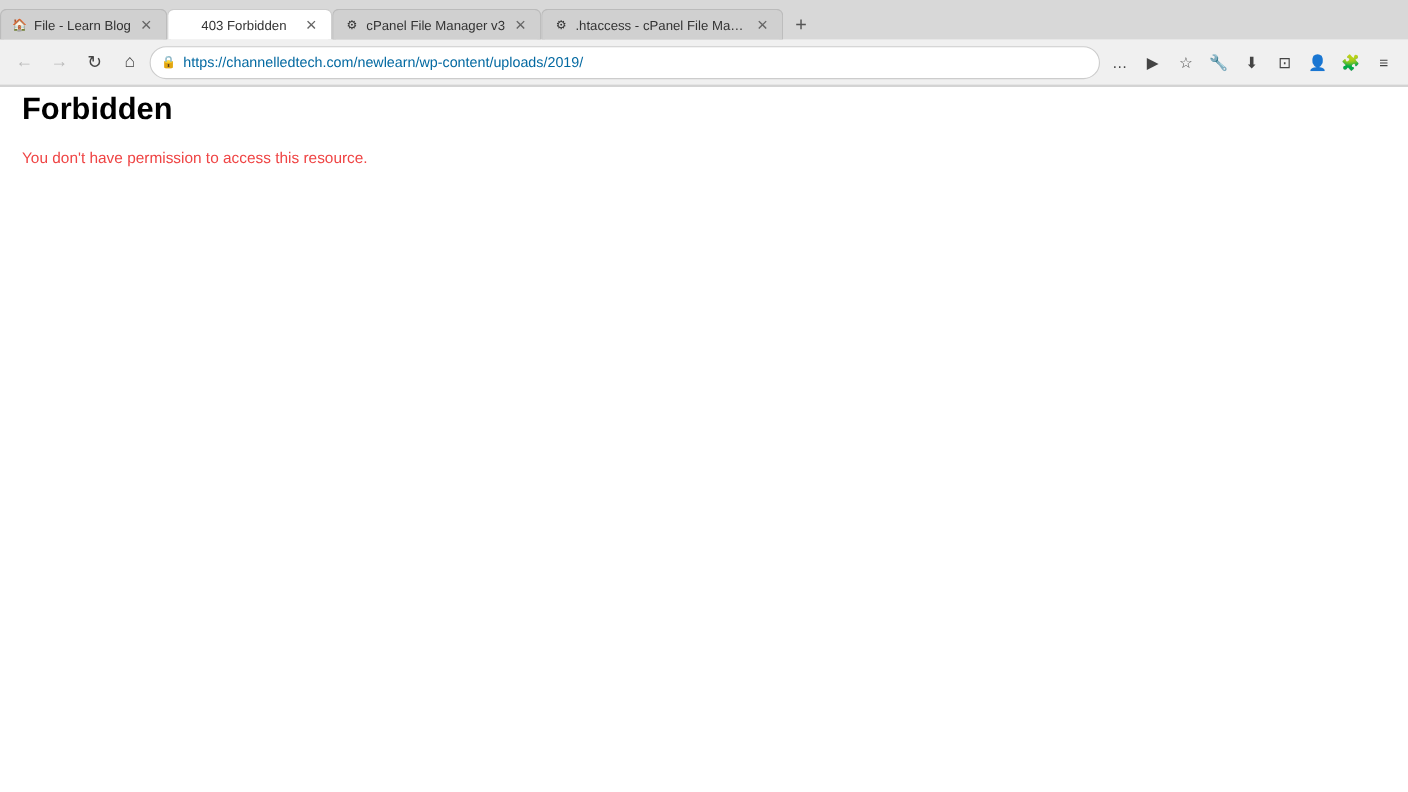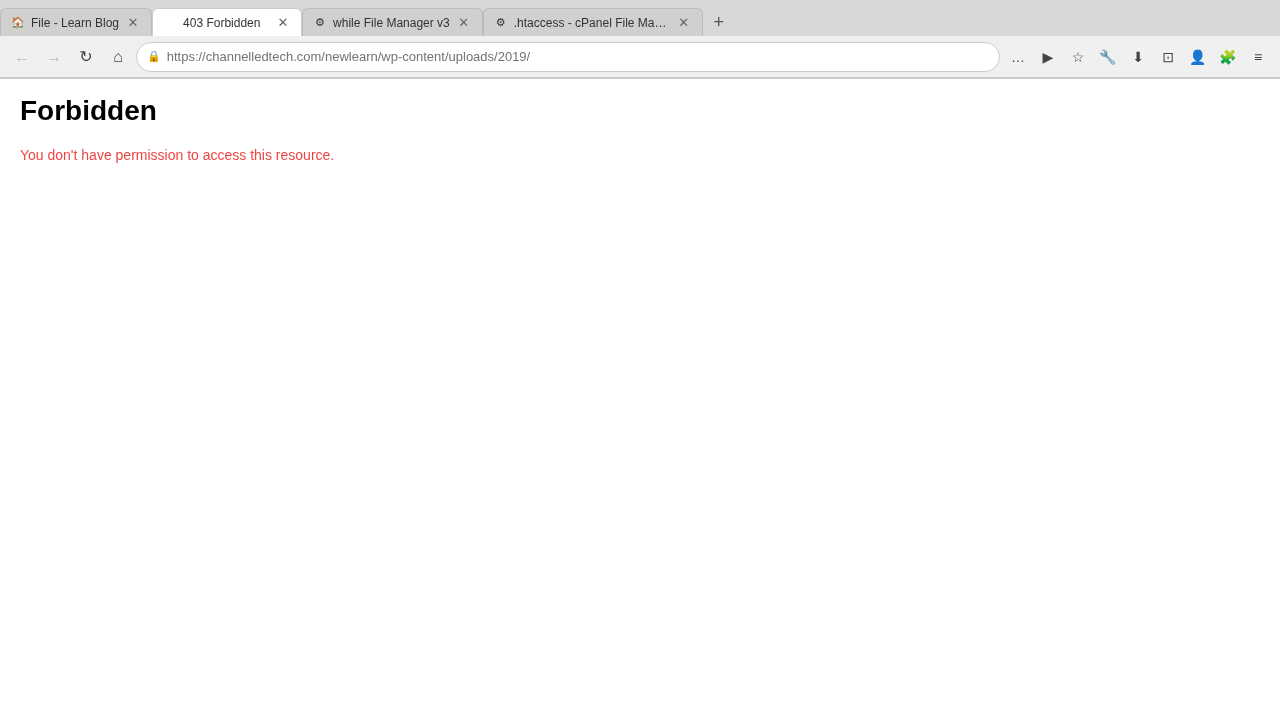--- a/index.html
+++ b/index.html
@@ -126,21 +126,21 @@
     .address-bar-icon {
       font-size: 11px;
       color: #777;
     }
 
     .address-bar-input {
       flex: 1;
       border: none;
       outline: none;
       font-size: 13px;
-      color: #737373;
+      color: #0369a1;
       background: transparent;
     }
 
     .toolbar-right {
       display: flex;
       align-items: center;
       gap: 2px;
     }
 
     .toolbar-icon-btn {
@@ -154,21 +154,21 @@
       justify-content: center;
       border-radius: 50%;
       font-size: 14px;
       color: #444;
     }
     .toolbar-icon-btn.red { color: #d32f2f; }
 
     
     .page-content {
       background: #ffffff;
-      padding: 16px 20px;
+      padding: 4px 20px;
       height: calc(720px - 36px - 42px);
       overflow-y: auto;
     }
 
     .error-title {
       font-size: 28px;
       font-weight: bold;
       color: #000;
       margin-bottom: 20px;
     }
@@ -193,21 +193,21 @@
     </div>
 
     <div class="tab active">
       <span class="tab-favicon"></span>
       <span class="tab-label">403 Forbidden</span>
       <span class="tab-close">✕</span>
     </div>
 
     <div class="tab">
       <span class="tab-favicon">⚙</span>
-      <span class="tab-label">while File Manager v3</span>
+      <span class="tab-label">cPanel File Manager v3</span>
       <span class="tab-close">✕</span>
     </div>
 
     <div class="tab">
       <span class="tab-favicon">⚙</span>
       <span class="tab-label">.htaccess - cPanel File Manag...</span>
       <span class="tab-close">✕</span>
     </div>
     <div class="new-tab-btn">+</div>
   </div>

